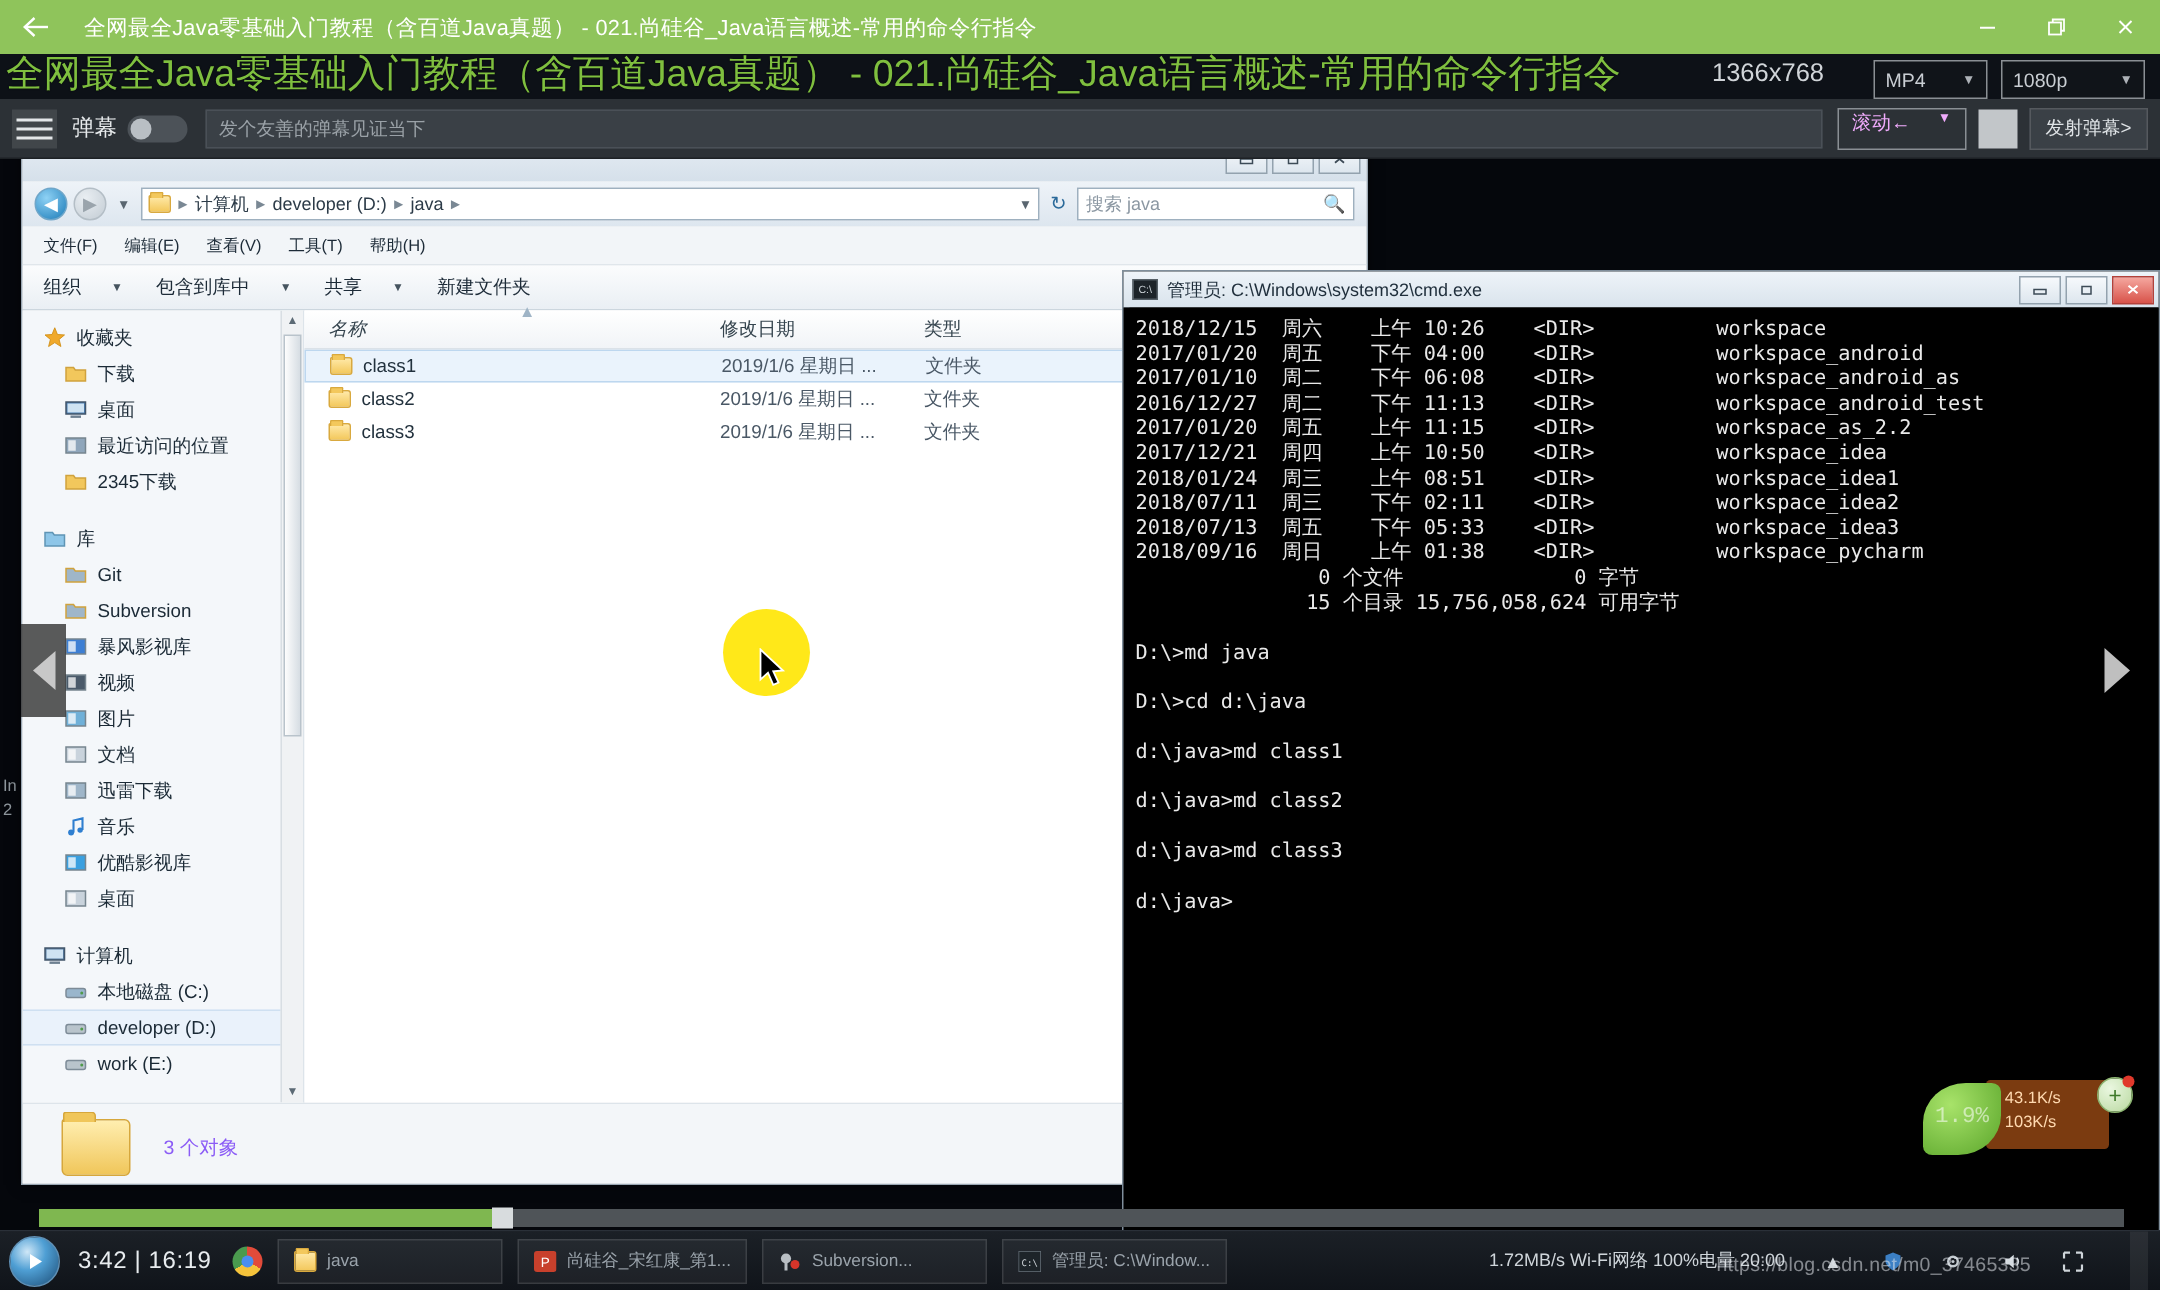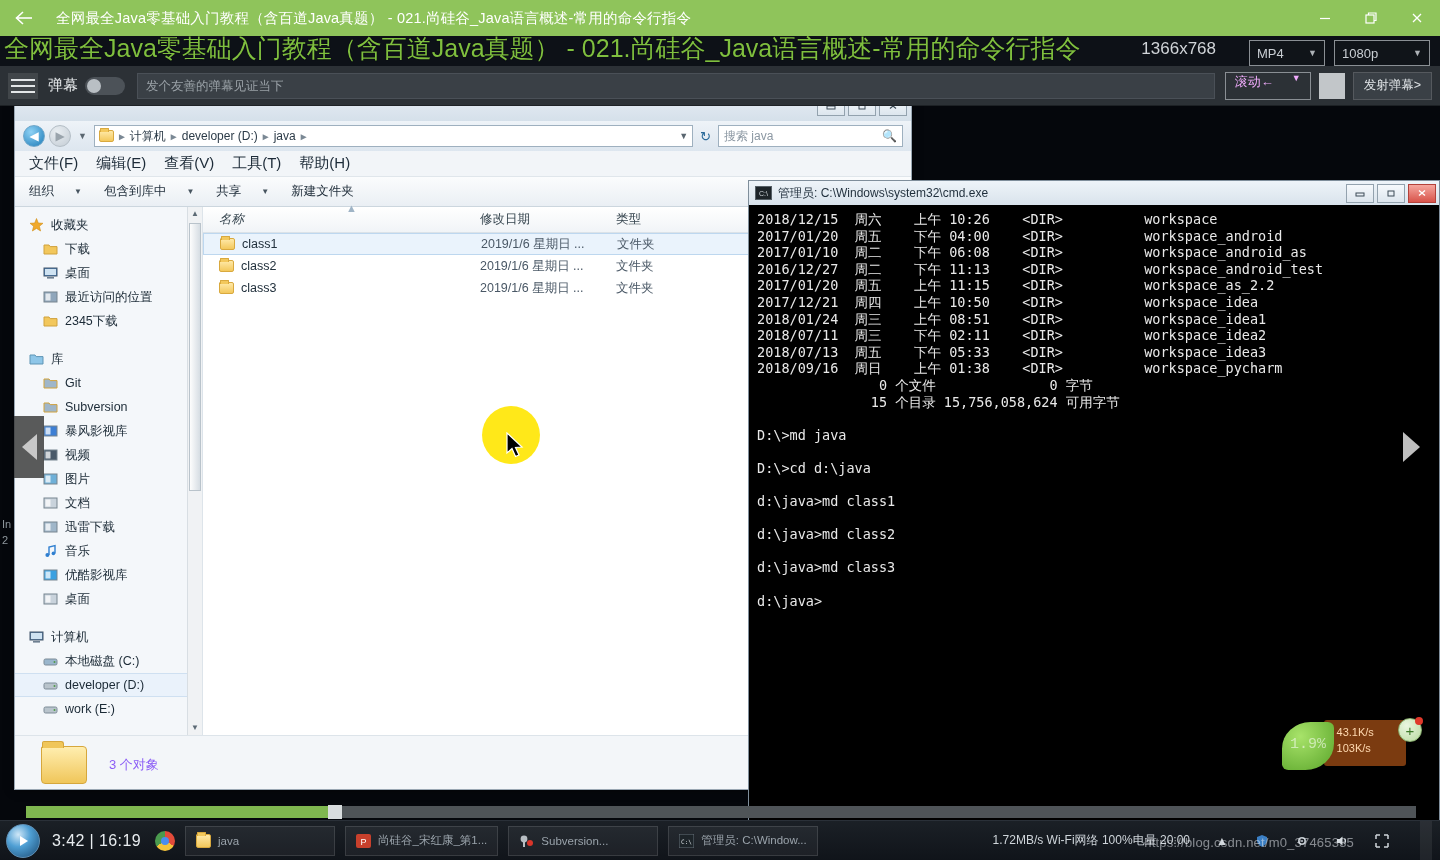--- a/index.html
+++ b/index.html
@@ -137,21 +137,21 @@
   .addrbar .dd { margin-left:auto; font-size:9px; color:#5a6670; }
   .refresh { font-size:13px; color:#2b6a9a; padding:0 3px; }
   .searchbox {
     width:185px; height:22px; background:#fff; border:1px solid #9eb0bf;
     display:flex; align-items:center; padding:0 5px; font-size:12px; color:#8c98a3;
   }
   .searchbox .mag { margin-left:auto; color:#2b6a9a; font-size:12px; }
 
   .exp-menubar {
     height:26px; background:#f2f5f8; display:flex; align-items:center;
-    padding:0 14px; gap:18px; font-size:15px; color:#1d2b38;
+    padding:0 14px; gap:18px; font-size:11px; color:#1d2b38;
     border-bottom:1px solid #e0e6eb;
   }
   .exp-toolbar {
     height:30px; background:linear-gradient(#fbfcfd,#eaeff4);
     display:flex; align-items:center; padding:0 14px; gap:22px;
     font-size:12.5px; color:#1d2b38; border-bottom:1px solid #ccd6de;
     position:relative;
   }
   .exp-toolbar .tb { display:flex; align-items:center; gap:20px; }
   .exp-toolbar .tb .cv { font-size:8px; color:#46545f; }

